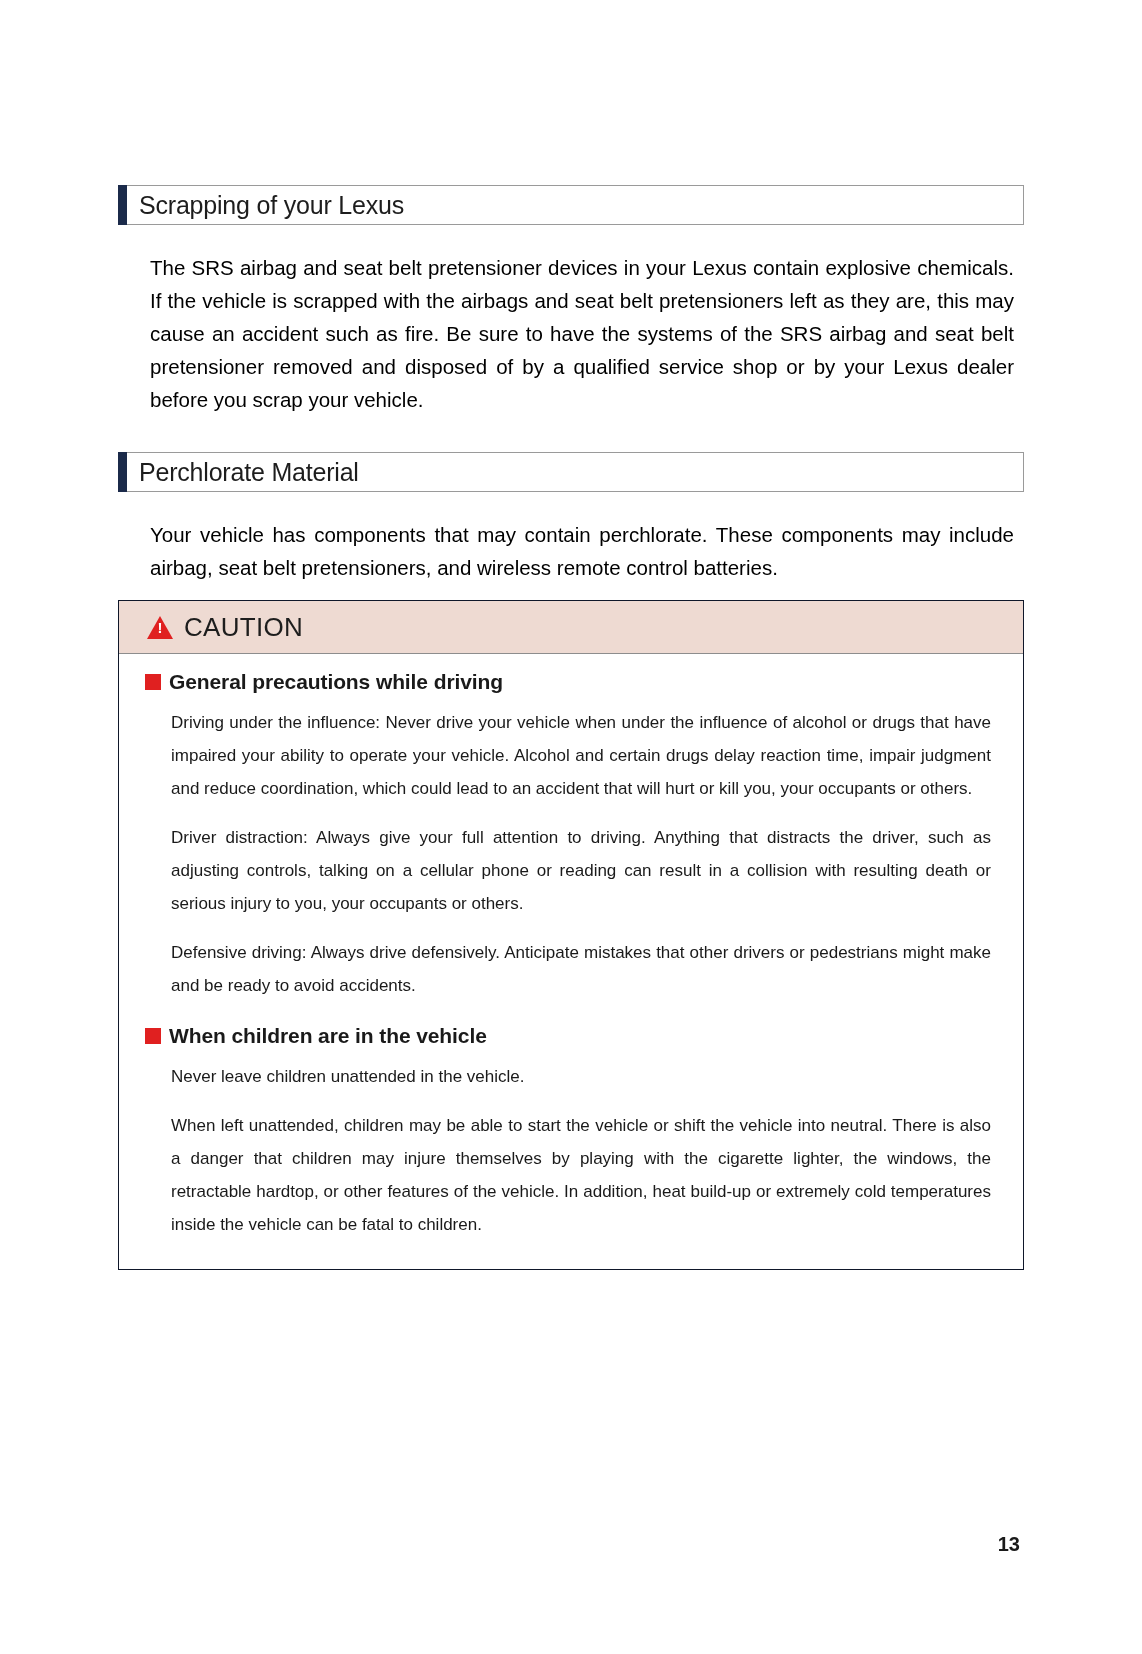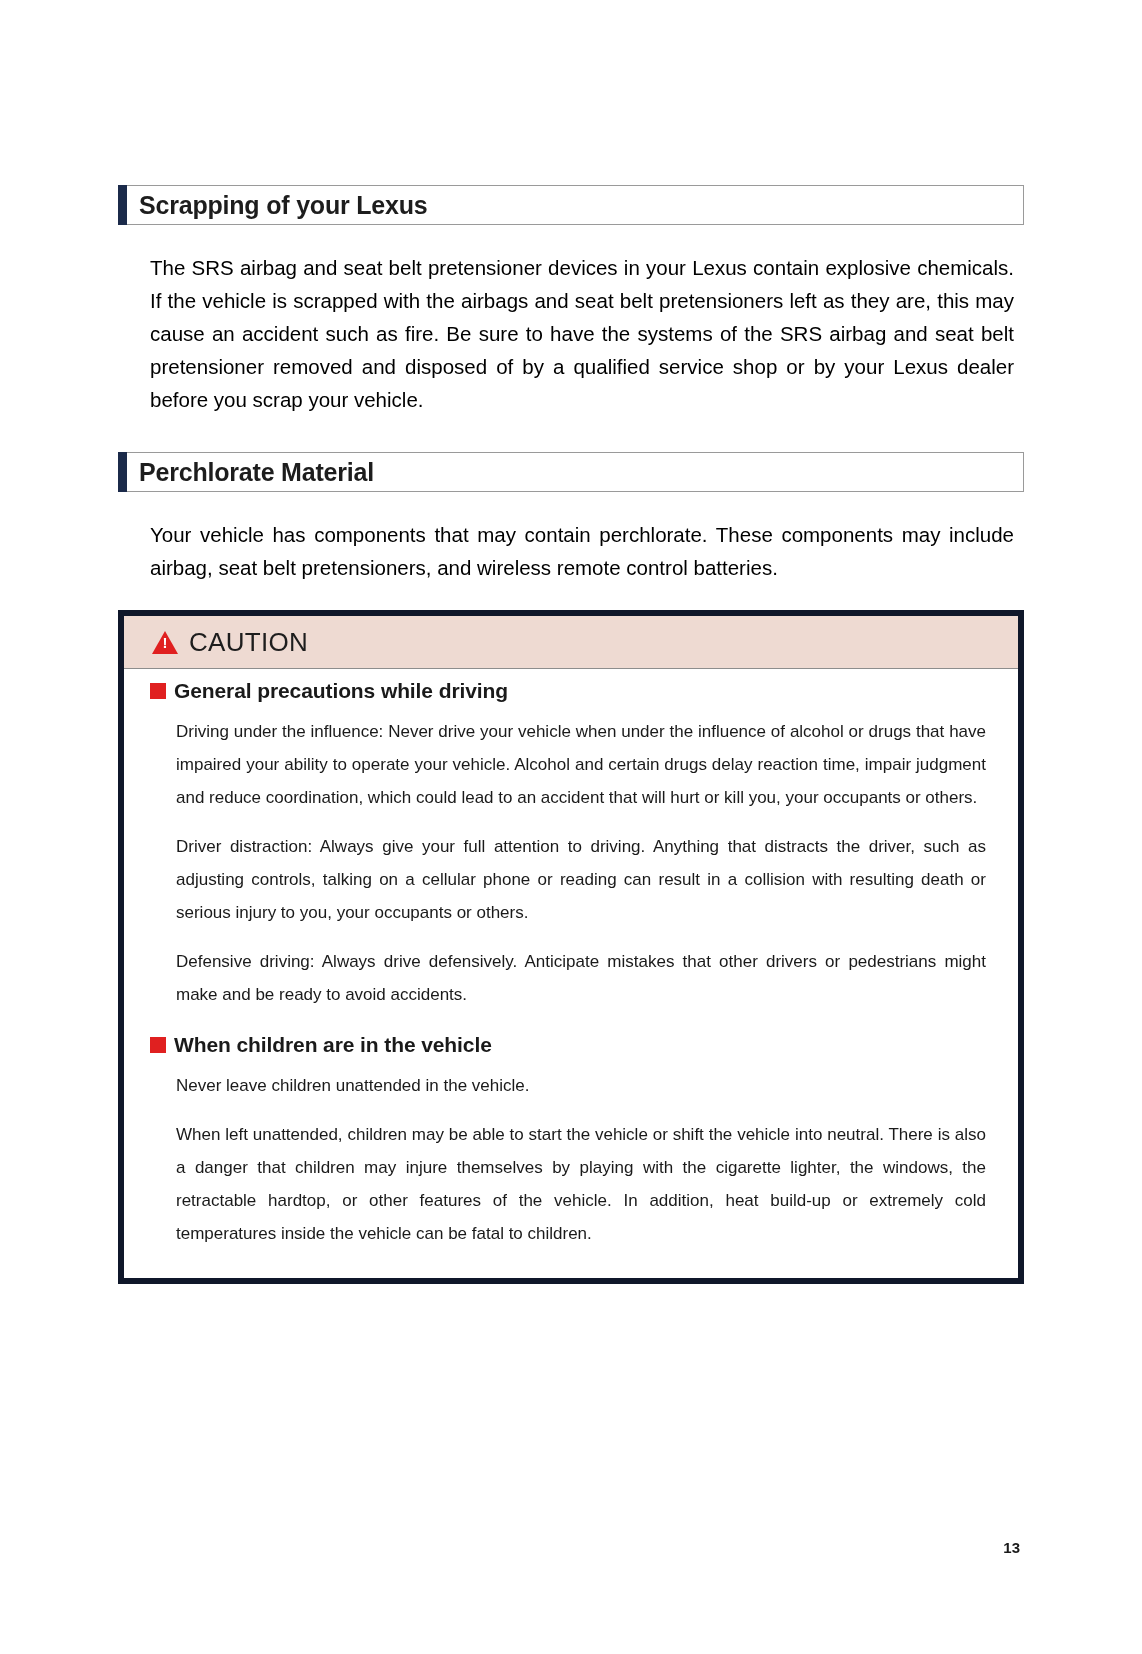--- a/index.html
+++ b/index.html
@@ -33,21 +33,21 @@
     margin-bottom: 26px;
   }
   .section-head .bar {
     width: 9px;
     background: #1b2a4a;
     flex: 0 0 9px;
     margin: -1px 0 -1px -1px;
   }
   .section-head .title {
     font-size: 25px;
-    font-weight: 700;
+    font-weight: 400;
     letter-spacing: -0.2px;
     padding-left: 12px;
     line-height: 38px;
     color: #1d1d1d;
     white-space: nowrap;
   }
 
   
   .body-para {
     font-size: 20.5px;
@@ -59,22 +59,22 @@
     text-justify: inter-word;
   }
   .body-para + .body-para {
     margin-top: 18px;
   }
 
   .gap-after-para { height: 36px; }
 
   
   .caution-box {
-    border: 6px solid #0f172a;
-    margin-top: 26px;
+    border: 1px solid #0f172a;
+    margin-top: 16px;
   }
   .caution-header {
     background: #eedad2;
     height: 52px;
     display: flex;
     align-items: center;
     padding-left: 28px;
     border-bottom: 1px solid #8d8d8d;
   }
   .warn-tri {
@@ -98,21 +98,21 @@
     text-align: center;
     font-family: "Liberation Sans", sans-serif;
   }
   .caution-title {
     font-size: 26px;
     font-weight: 400;
     letter-spacing: 0.3px;
     color: #1d1d1d;
   }
   .caution-body {
-    padding: 6px 26px 28px 26px;
+    padding: 12px 26px 28px 26px;
   }
   .sub-head {
     display: flex;
     align-items: center;
     margin: 4px 0 12px 0;
   }
   .sub-head .sq {
     width: 16px; height: 16px;
     background: #e02020;
     flex: 0 0 16px;
@@ -134,21 +134,21 @@
     color: #1a1a1a;
   }
   .caution-para:last-child { margin-bottom: 0; }
   .sub-head.second { margin-top: 22px; }
 
   
   .page-number {
     position: absolute;
     right: 122px;
     bottom: 98px;
-    font-size: 15px;
+    font-size: 20px;
     font-weight: 700;
     color: #1a1a1a;
   }
 </style>
 </head>
 <body>
 
 <div class="page">
 
   <div class="section-head">

